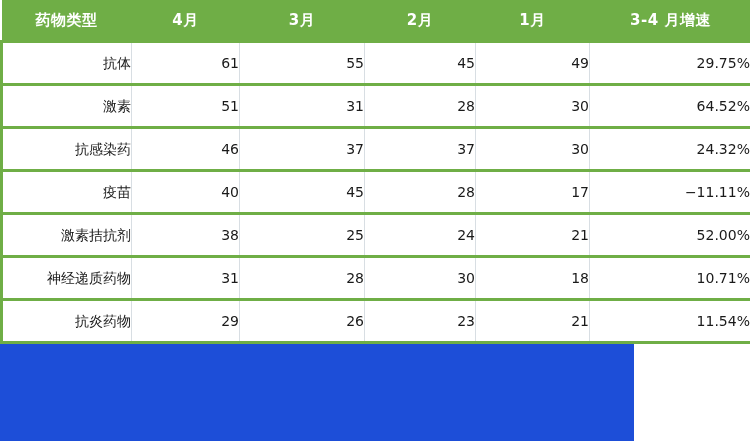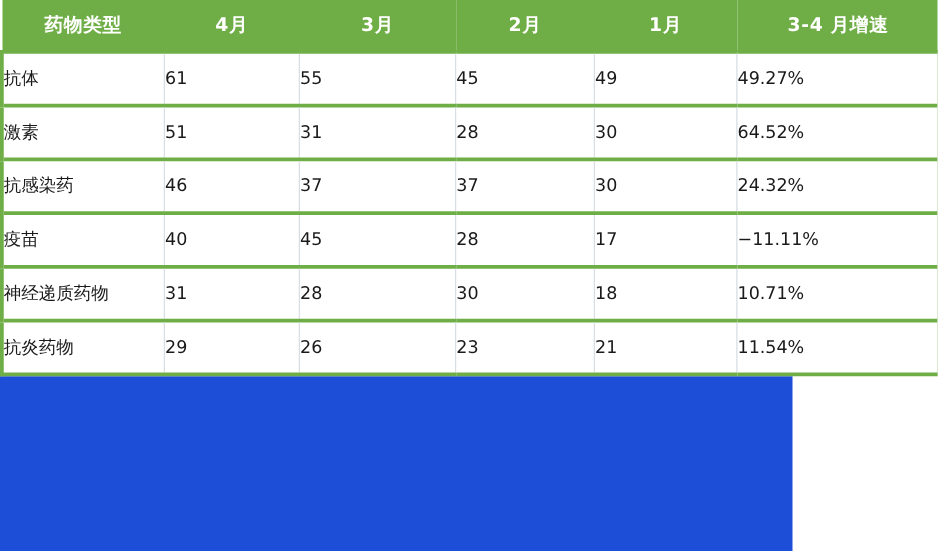--- a/index.html
+++ b/index.html
@@ -46,21 +46,21 @@
 
   
   tbody tr.data-row {
     background: #ffffff;
   }
   tbody td {
     height: 40px;
     padding: 0;
     font-size: 14px;
     color: #1a1a1a;
-    text-align: left;
+    text-align: right;
     vertical-align: middle;
     border-top: 3px solid #6fae46;
     border-left: 1px solid #d8dee3;
     border-right: 1px solid #d8dee3;
     background: #ffffff;
   }
   
   tbody td.col-0 {
     border-left: 3px solid #6fae46;
   }
@@ -131,21 +131,21 @@
         <td class="col-2">
             <span class="cell-text">55</span>
           </td>
         <td class="col-3">
             <span class="cell-text">45</span>
           </td>
         <td class="col-4">
             <span class="cell-text">49</span>
           </td>
         <td class="col-5">
-            <span class="cell-text">49.27%</span>
+            <span class="cell-text">29.75%</span>
           </td>
       </tr>
 
 
 
       <tr class="data-row">
         <td class="col-0">
             <span class="cell-text">激素</span>
           </td>
         <td class="col-1">
@@ -200,20 +200,40 @@
             <span class="cell-text">28</span>
           </td>
         <td class="col-4">
             <span class="cell-text">17</span>
           </td>
         <td class="col-5">
             <span class="cell-text">−11.11%</span>
           </td>
       </tr>
 
+      <tr class="data-row">
+        <td class="col-0">
+            <span class="cell-text">激素拮抗剂</span>
+          </td>
+        <td class="col-1">
+            <span class="cell-text">38</span>
+          </td>
+        <td class="col-2">
+            <span class="cell-text">25</span>
+          </td>
+        <td class="col-3">
+            <span class="cell-text">24</span>
+          </td>
+        <td class="col-4">
+            <span class="cell-text">21</span>
+          </td>
+        <td class="col-5">
+            <span class="cell-text">52.00%</span>
+          </td>
+      </tr>
 
 
       <tr class="data-row">
         <td class="col-0">
             <span class="cell-text">神经递质药物</span>
           </td>
         <td class="col-1">
             <span class="cell-text">31</span>
           </td>
         <td class="col-2">

